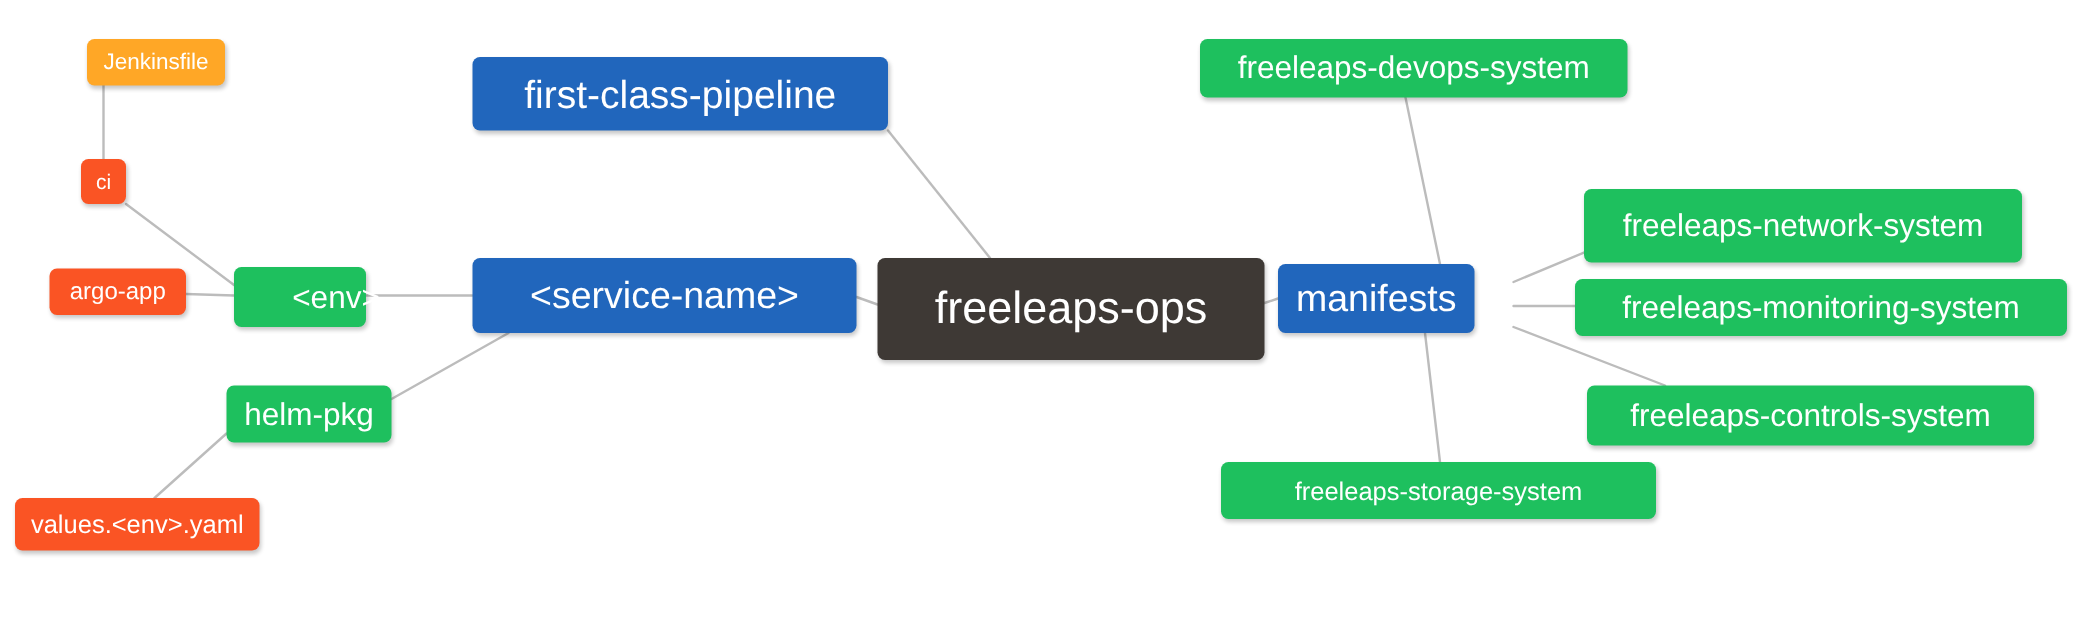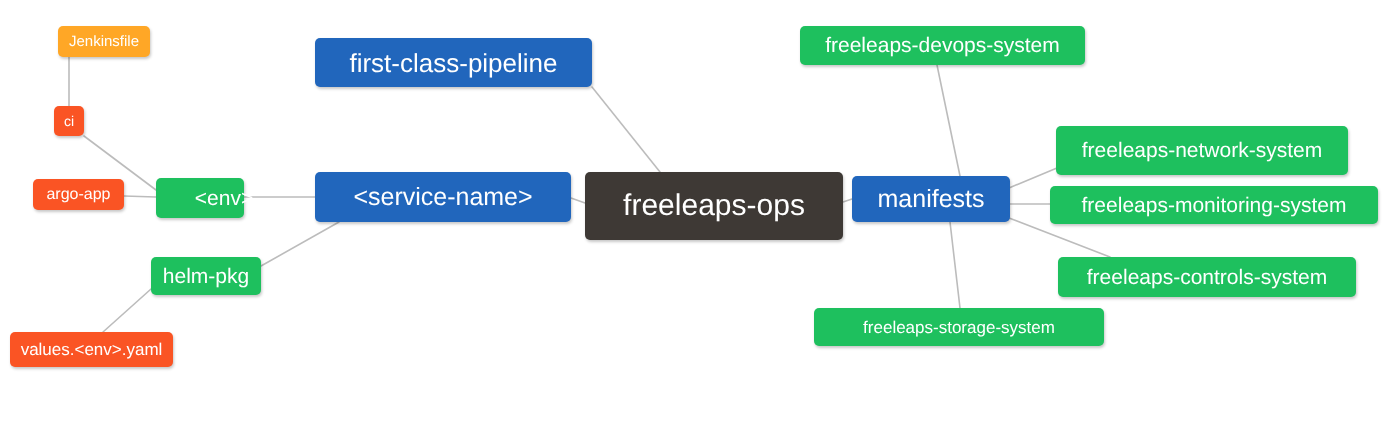--- a/index.html
+++ b/index.html
@@ -65,21 +65,21 @@
       <line x1="1009" y1="218" x2="1110" y2="257" stroke="#bcbcbc" stroke-width="1.6" stroke-linecap="round"></line>
       <line x1="950" y1="222" x2="960" y2="308" stroke="#bcbcbc" stroke-width="1.6" stroke-linecap="round"></line>
     </svg>
   <div id="node-layer">
       <div class="node" style="left: 585px; top: 172px; width: 258px; height: 68px; background: rgb(62, 57, 53); color: rgb(255, 255, 255); font-size: 30px;">
         <span class="node-label">freeleaps-ops</span>
       </div>
       <div class="node" style="left: 315px; top: 172px; width: 256px; height: 50px; background: rgb(33, 102, 188); color: rgb(255, 255, 255); font-size: 25px;">
         <span class="node-label">&lt;service-name&gt;</span>
       </div>
-      <div class="node" style="left: 852px; top: 176px; width: 158px; height: 46px; background: rgb(33, 102, 188); color: rgb(255, 255, 255); font-size: 25px;">
+      <div class="node" style="left: 852px; top: 176px; width: 131px; height: 46px; background: rgb(33, 102, 188); color: rgb(255, 255, 255); font-size: 25px;">
         <span class="node-label">manifests</span>
       </div>
       <div class="node" style="left: 315px; top: 38px; width: 277px; height: 49px; background: rgb(33, 102, 188); color: rgb(255, 255, 255); font-size: 26px;">
         <span class="node-label">first-class-pipeline</span>
       </div>
       <div class="node" style="left: 156px; top: 178px; width: 88px; height: 40px; background: rgb(30, 192, 94); color: rgb(255, 255, 255); font-size: 21px; padding-left: 48px;">
         <span class="node-label">&lt;env&gt;</span>
       </div>
       <div class="node" style="left: 151px; top: 257px; width: 110px; height: 38px; background: rgb(30, 192, 94); color: rgb(255, 255, 255); font-size: 21px;">
         <span class="node-label">helm-pkg</span>

